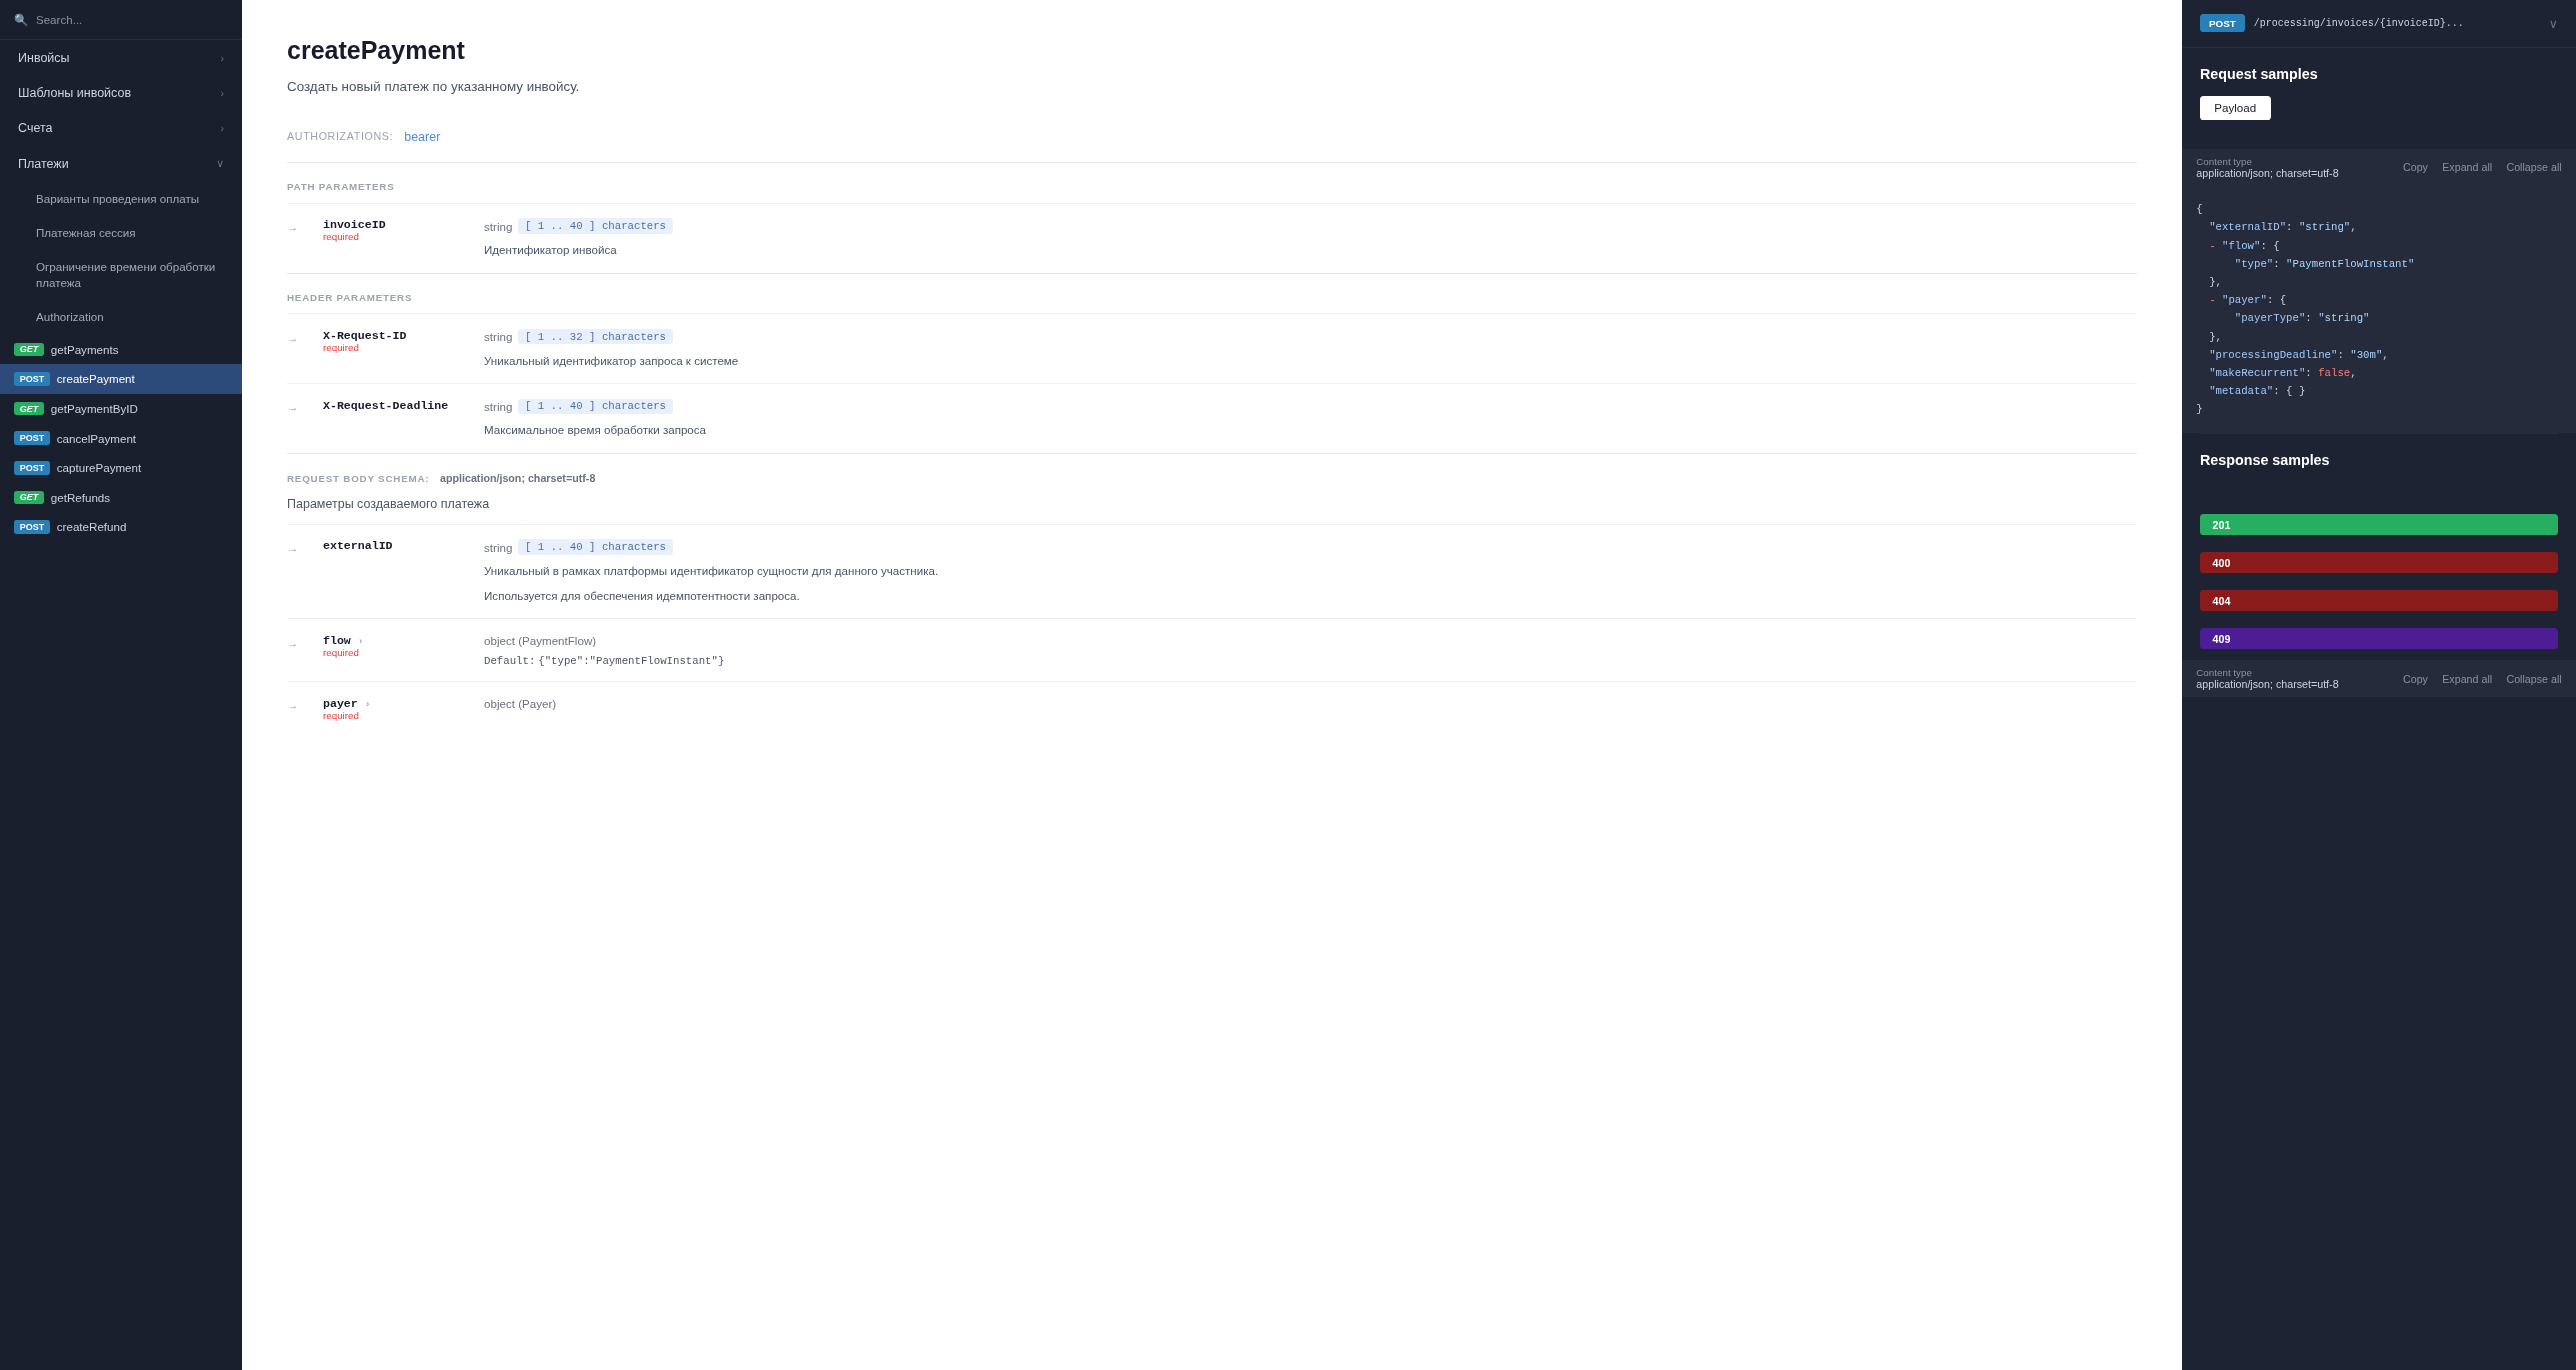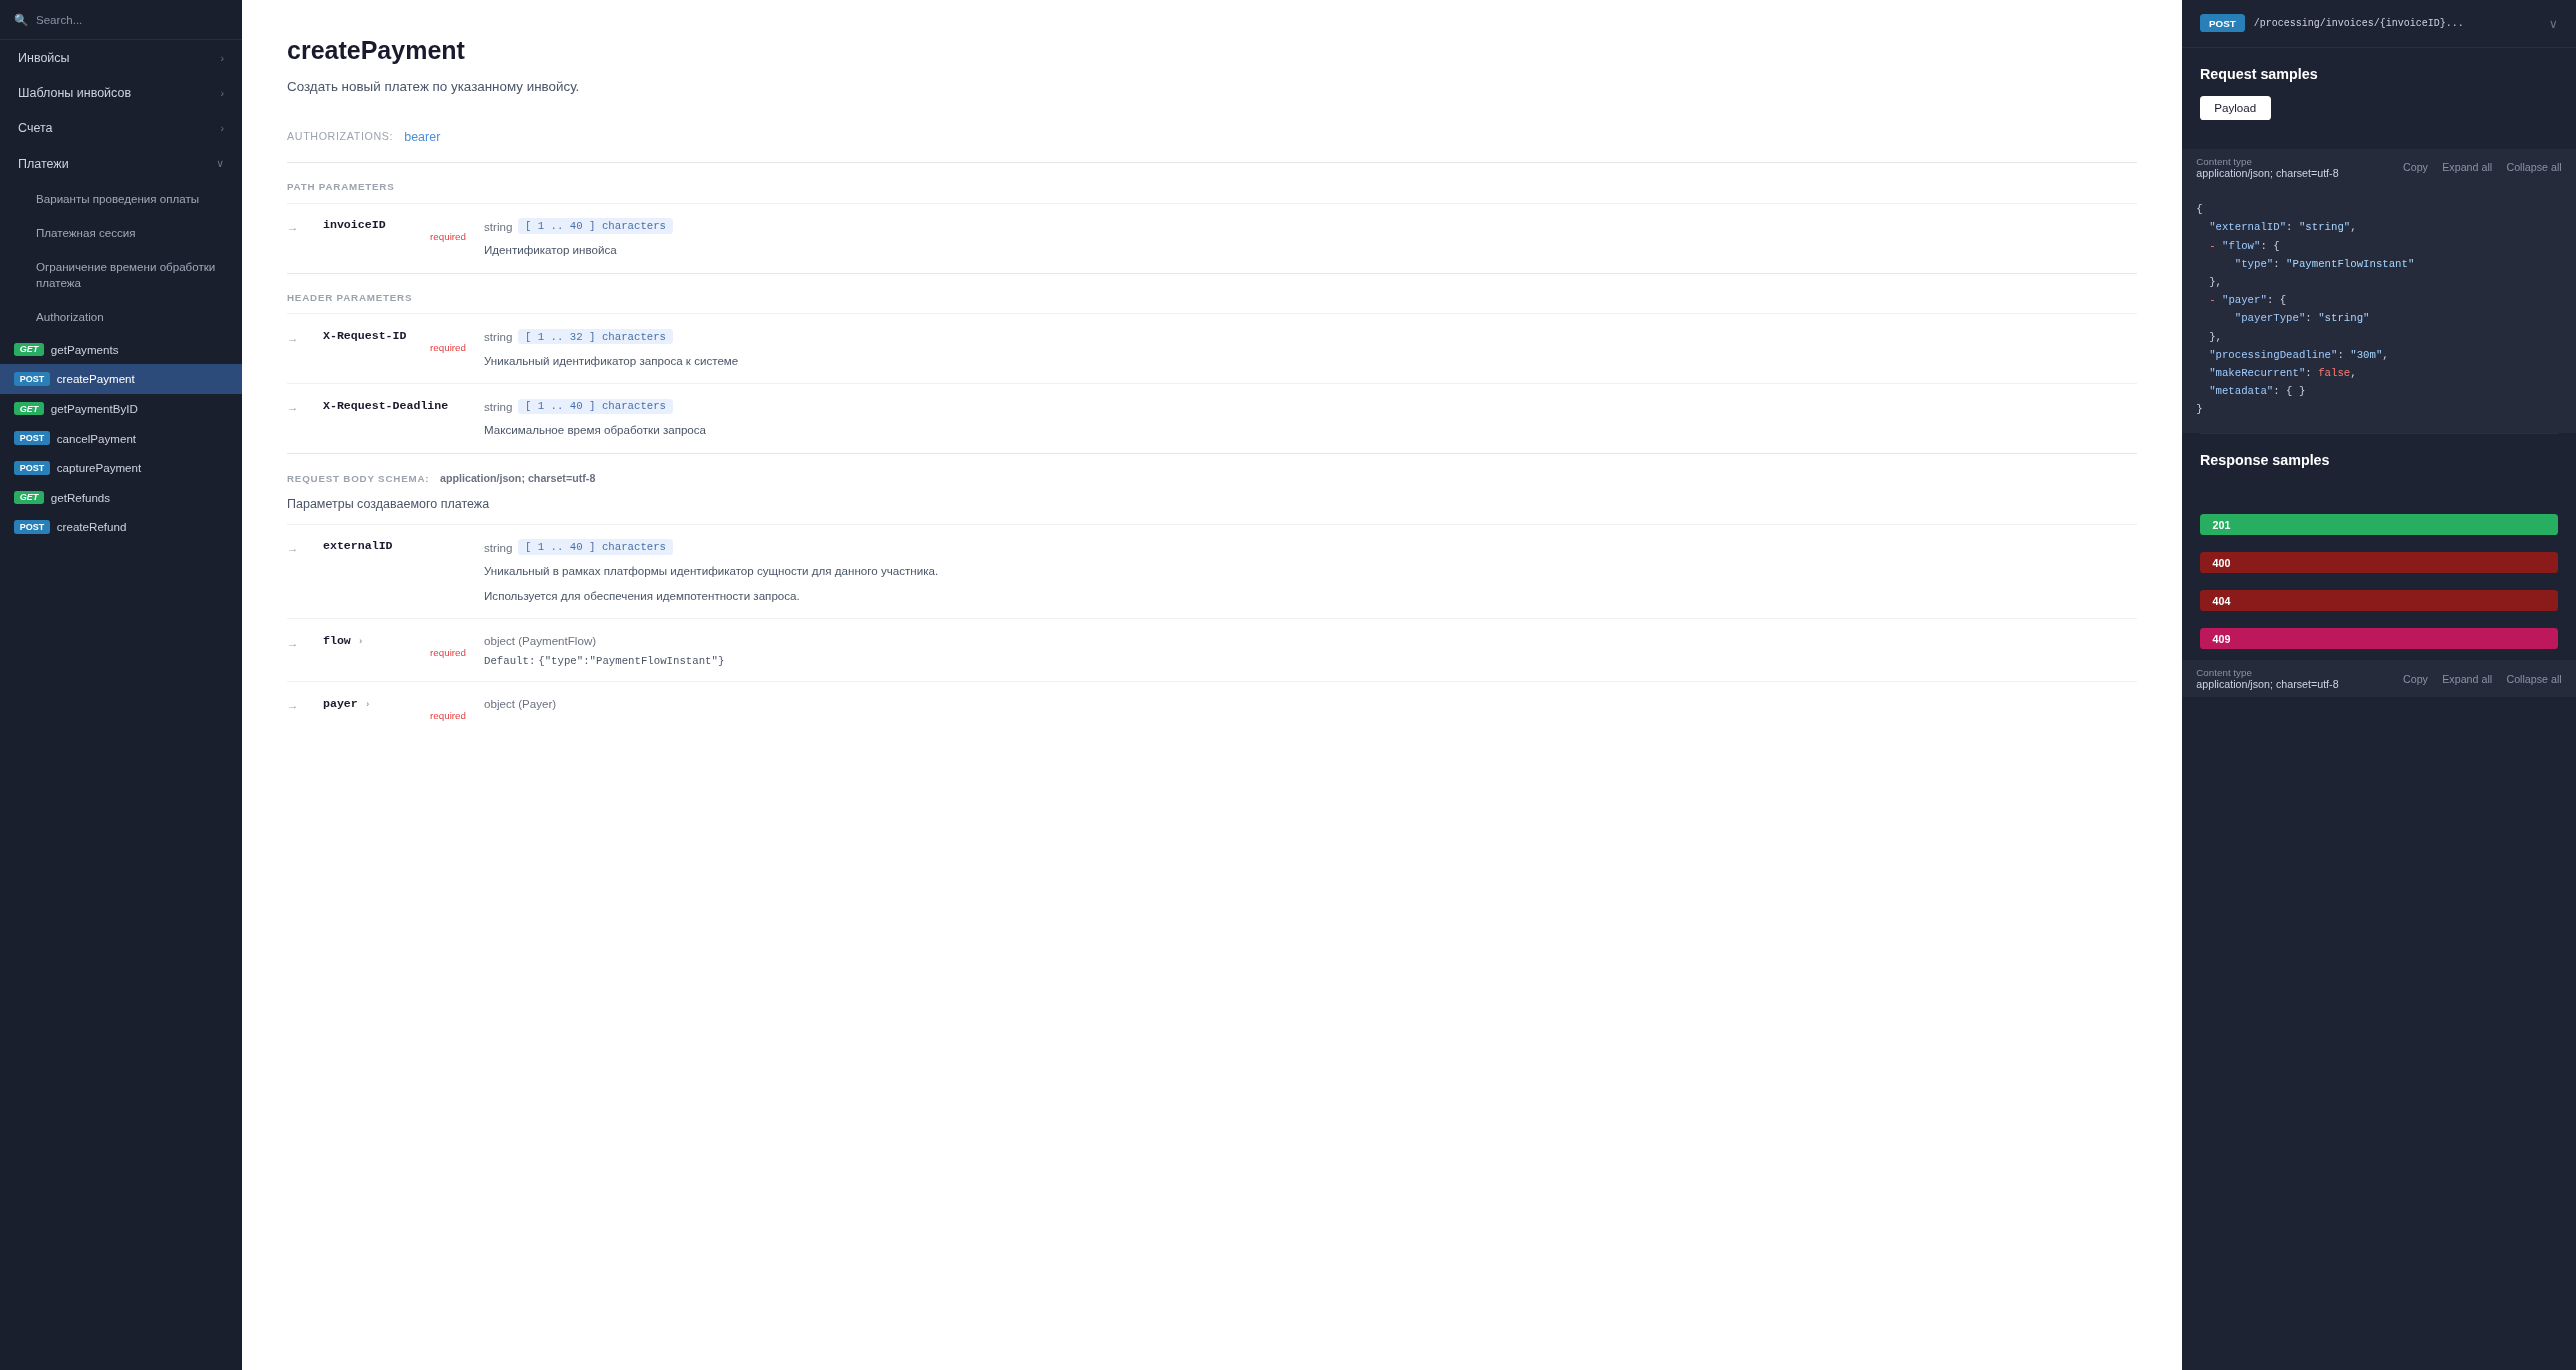--- a/index.html
+++ b/index.html
@@ -26,21 +26,21 @@
     .section-label { font-size: 9.8px; font-weight: 600; letter-spacing: 0.08em; color: #9ca3af; text-transform: uppercase; margin-bottom: 10.7px; padding-top: 18px; border-top: 0.9px solid #e5e7eb; }
     .section-label:first-child { border-top: none; }
 
     .auth-row { display: flex; align-items: flex-start; gap: 11px; padding: 9px 0 18px 0; }
     .auth-label { font-size: 10.7px; color: #9ca3af; text-transform: uppercase; letter-spacing: 0.06em; }
     .auth-link { color: #4a90d9; text-decoration: none; font-size: 12.5px; }
 
     .param-row { display: flex; gap: 18px; padding: 14.3px 0; border-top: 0.9px solid #f0f0f0; align-items: flex-start; }
     .param-arrow { color: #9ca3af; font-size: 11.6px; min-width: 18px; margin-top: 1.8px; }
     .param-name { font-family: 'Courier New', monospace; font-size: 11.6px; font-weight: 600; color: #1a1a2e; min-width: 143px; }
-    .param-required { color: #e53e3e; font-size: 9.8px; text-align: right; }
+    .param-required { color: #e53e3e; font-size: 9.8px; }
     .param-info { flex: 1; }
     .param-type { display: inline-flex; align-items: center; gap: 5.4px; margin-bottom: 3.6px; }
     .param-type-label { color: #6b7280; font-size: 11.6px; }
     .param-constraint { display: inline-block; background: #e8f0fe; color: #4a6fa5; font-size: 10.7px; padding: 1.8px 7.2px; border-radius: 3.6px; font-family: 'Courier New', monospace; }
     .param-desc { color: #4a5568; font-size: 11.6px; margin-top: 3.6px; line-height: 1.5; }
     .param-default { color: #6b7280; font-size: 10.7px; margin-top: 3.6px; }
     .param-default span { font-family: 'Courier New', monospace; color: #4a5568; }
     .param-object { color: #6b7280; font-size: 11.6px; }
 
     
@@ -69,21 +69,21 @@
     .c-key { color: #9ecbff; }
     .c-val-str { color: #a5d6ff; }
     .c-bool { color: #ff7b72; }
     .c-minus { color: #ff7b72; }
 
     .response-tabs { display: flex; gap: 17px; padding: 14.3px 18px 0; flex-direction: column; }
     .resp-tab { padding: 4.5px 12.5px; border-radius: 3.6px; font-size: 10.7px; font-weight: 600; cursor: pointer; }
     .resp-tab.s201 { background: #27ae60; color: #fff; }
     .resp-tab.s400 { background: #8b1a1a; color: #fff; }
     .resp-tab.s404 { background: #8b1a1a; color: #fff; }
-    .resp-tab.s409 { background: #be185d; color: #fff; }
+    .resp-tab.s409 { background: #4c1d95; color: #fff; }
 
     .divider { height: 0.9px; background: #2a2f3e; margin: 0 18px; }
 
     ::-webkit-scrollbar { width: 5.4px; }
     ::-webkit-scrollbar-track { background: transparent; }
     ::-webkit-scrollbar-thumb { background: #3a3f4e; border-radius: 2.7px; }
   </style>
 </head>
 <body>
 

